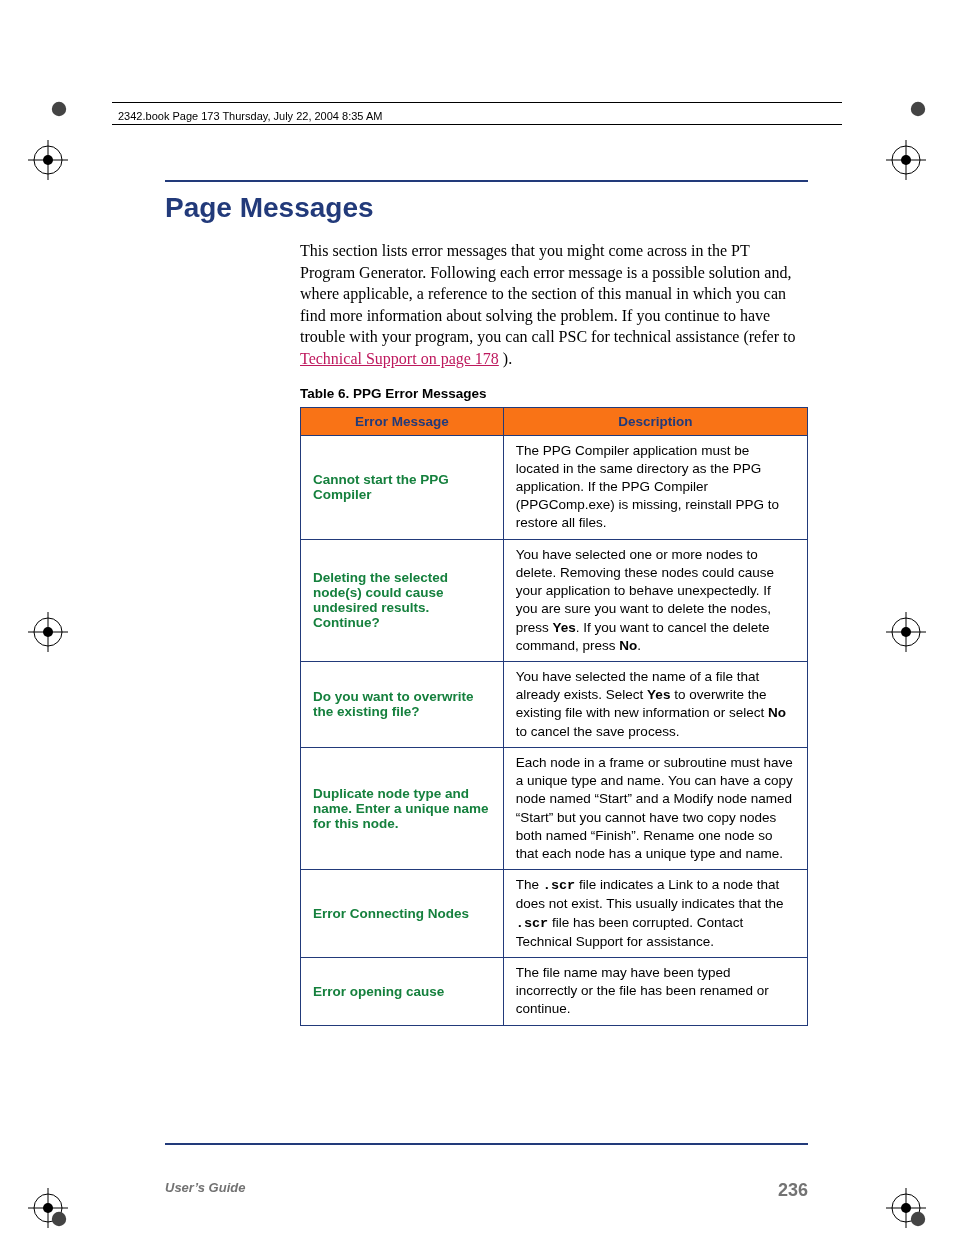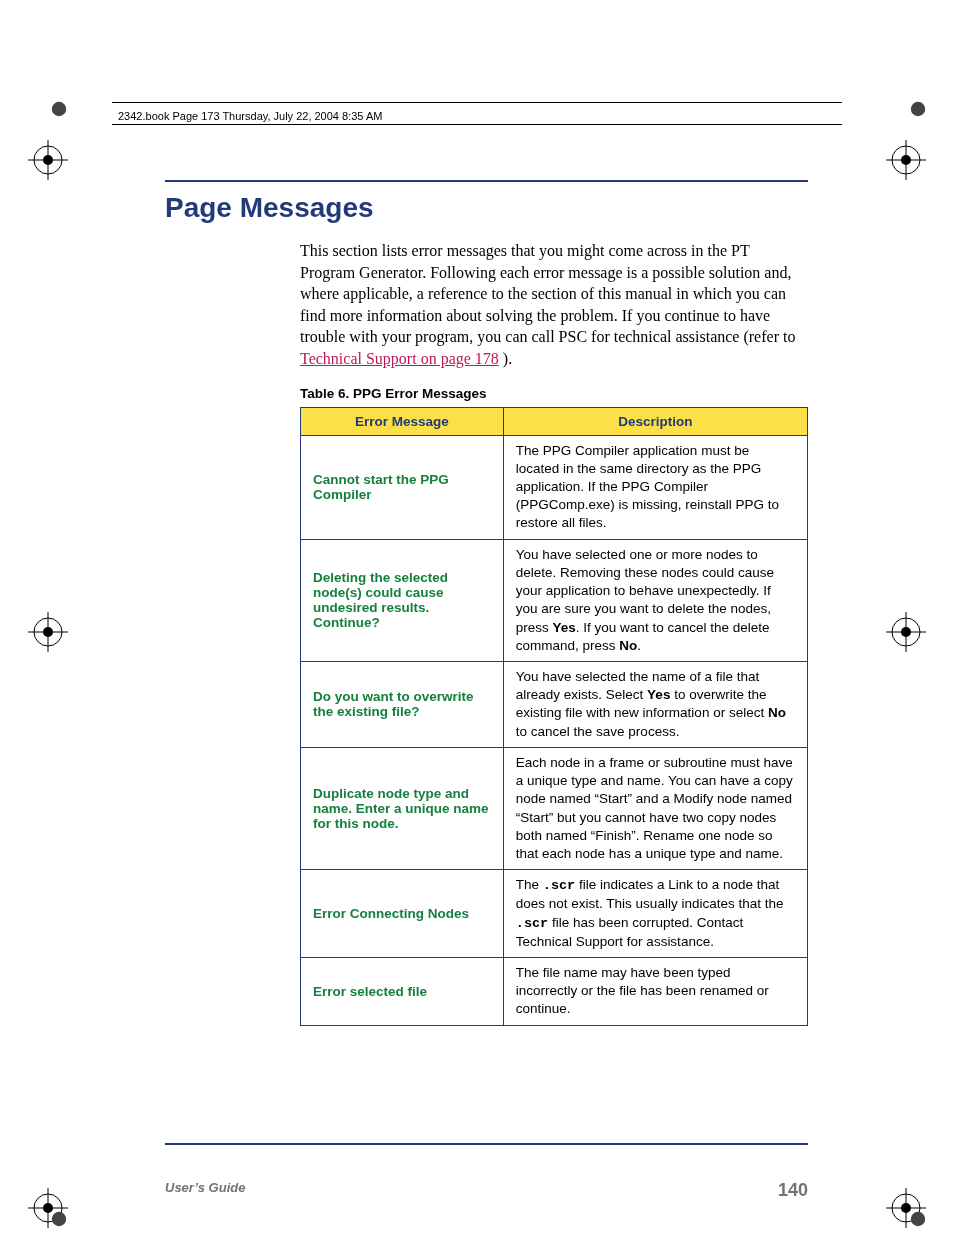--- a/index.html
+++ b/index.html
@@ -92,21 +92,21 @@
     margin-bottom: 6px;
   }
   table.err {
     margin-left: 135px;
     border-collapse: collapse;
     width: calc(100% - 135px);
     font-family: Arial, Helvetica, sans-serif;
     font-size: 13.5px;
   }
   table.err th {
-    background: #fde047;
+    background: #f97316;
     color: #223a7a;
     font-weight: bold;
     text-align: center;
     border: 1px solid #223a7a;
     padding: 6px 8px;
   }
   table.err td {
     border: 1px solid #223a7a;
     padding: 6px 12px;
     vertical-align: middle;
@@ -263,24 +263,24 @@
         </tr>
         <tr>
           <td class="msg">Duplicate node type and name. Enter a unique name for this node.</td>
           <td class="desc">Each node in a frame or subroutine must have a unique type and name. You can have a copy node named “Start” and a Modify node named “Start” but you cannot have two copy nodes both named “Finish”. Rename one node so that each node has a unique type and name.</td>
         </tr>
         <tr>
           <td class="msg">Error Connecting Nodes</td>
           <td class="desc">The <span class="mono">.scr</span> file indicates a Link to a node that does not exist. This usually indicates that the <span class="mono">.scr</span> file has been corrupted. Contact Technical Support for assistance.</td>
         </tr>
         <tr>
-          <td class="msg">Error selected file</td>
+          <td class="msg">Error opening cause</td>
           <td class="desc">The file name may have been typed incorrectly or the file has been renamed or continue.</td>
         </tr>
       </tbody>
   </table>
 </div>
 
 <div class="footer-rule"></div>
 <div class="footer">
   <span class="left">User’s Guide</span>
-  <span class="right">140</span>
+  <span class="right">236</span>
 </div>
 
 </body></html>

